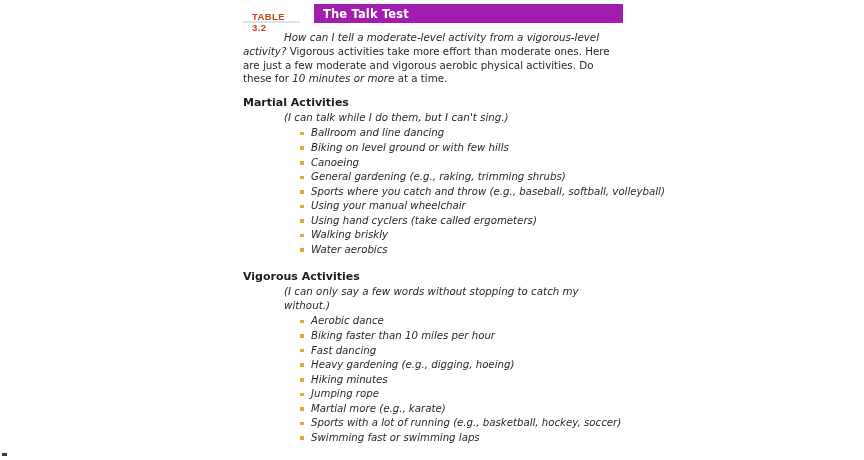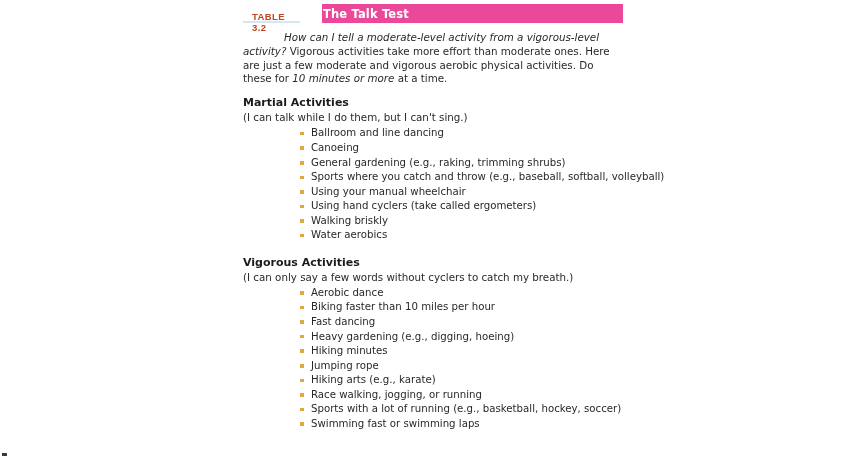--- a/index.html
+++ b/index.html
@@ -40,27 +40,27 @@
     display: flex;
     align-items: center;
     justify-content: center;
     padding: 0 9px 0 9px;
     width: 57px;
     box-sizing: border-box;
     font-family: "Liberation Sans", sans-serif;
     margin-top: 17px;
   }
   .header-bar {
-    background: #ec4899;
+    background: #a21caf;
     color: #ffffff;
     flex: 1;
-    margin-left: 22px;
+    margin-left: 14px;
     display: flex;
     align-items: center;
-    padding-left: 1px;
+    padding-left: 9px;
     font-size: 11.5px;
     font-weight: bold;
     letter-spacing: 0.15px;
     font-family: "DejaVu Sans", sans-serif;
   }
 
   
   .intro {
     margin-top: 8px;
     font-size: 10.3px;
@@ -74,29 +74,32 @@
   
   .section { margin-top: 10px; }
   .section-title {
     font-size: 11px;
     font-weight: bold;
     line-height: 14px;
     color: #1d1b1a;
   }
   .section-sub {
     font-size: 10.3px;
+    font-style: italic;
     line-height: 14px;
     color: #2b2726;
+    margin-left: 41px;
   }
 
   
   ul.activities {
     list-style: none;
     margin: 2px 0 0 0;
     padding: 0 0 0 57px;
+    font-style: italic;
   }
   ul.activities li {
     position: relative;
     font-size: 10.2px;
     line-height: 14.55px;
     color: #2b2726;
     padding-left: 11px;
     white-space: nowrap;
   }
   ul.activities li .bullet {
@@ -130,42 +133,43 @@
     <div class="header-bar">The Talk Test</div>
   </div>
 
   <p class="intro"><span class="q">How can I tell a moderate-level activity from a vigorous-level activity?</span><span> Vigorous activities take more effort than moderate ones. Here are just a few moderate and vigorous aerobic physical activities. Do these for </span><span class="em">10 minutes or more</span><span> at a time.</span></p>
 
   <div class="section">
     <div class="section-title">Martial Activities</div>
     <div class="section-sub">(I can talk while I do them, but I can't sing.)</div>
     <ul class="activities">
       <li><span class="bullet"></span><span>Ballroom and line dancing</span></li>
+      <li><span class="bullet"></span><span>Biking on level ground or with few hills</span></li>
       <li><span class="bullet"></span><span>Canoeing</span></li>
       <li><span class="bullet"></span><span>General gardening (e.g., raking, trimming shrubs)</span></li>
       <li><span class="bullet"></span><span>Sports where you catch and throw (e.g., baseball, softball, volleyball)</span></li>
       <li><span class="bullet"></span><span>Using your manual wheelchair</span></li>
       <li><span class="bullet"></span><span>Using hand cyclers (take called ergometers)</span></li>
       <li><span class="bullet"></span><span>Walking briskly</span></li>
       <li><span class="bullet"></span><span>Water aerobics</span></li>
     </ul>
   </div>
 
   <div class="section vigorous-wrap">
     <div class="section-title">Vigorous Activities</div>
-    <div class="section-sub">(I can only say a few words without cyclers to catch my breath.)</div>
+    <div class="section-sub">(I can only say a few words without stopping to catch my without.)</div>
     <ul class="activities">
       <li><span class="bullet"></span><span>Aerobic dance</span></li>
       <li><span class="bullet"></span><span>Biking faster than 10 miles per hour</span></li>
       <li><span class="bullet"></span><span>Fast dancing</span></li>
       <li><span class="bullet"></span><span>Heavy gardening (e.g., digging, hoeing)</span></li>
       <li><span class="bullet"></span><span>Hiking minutes</span></li>
       <li><span class="bullet"></span><span>Jumping rope</span></li>
-      <li><span class="bullet"></span><span>Hiking arts (e.g., karate)</span></li>
-      <li><span class="bullet"></span><span>Race walking, jogging, or running</span></li>
+      <li><span class="bullet"></span><span>Martial more (e.g., karate)</span></li>
+      <li><span class="bullet"></span></li>
       <li><span class="bullet"></span><span>Sports with a lot of running (e.g., basketball, hockey, soccer)</span></li>
       <li><span class="bullet"></span><span>Swimming fast or swimming laps</span></li>
 
     </ul>
   </div>
 
 </div>
 
 <div class="corner-mark"></div>
 

